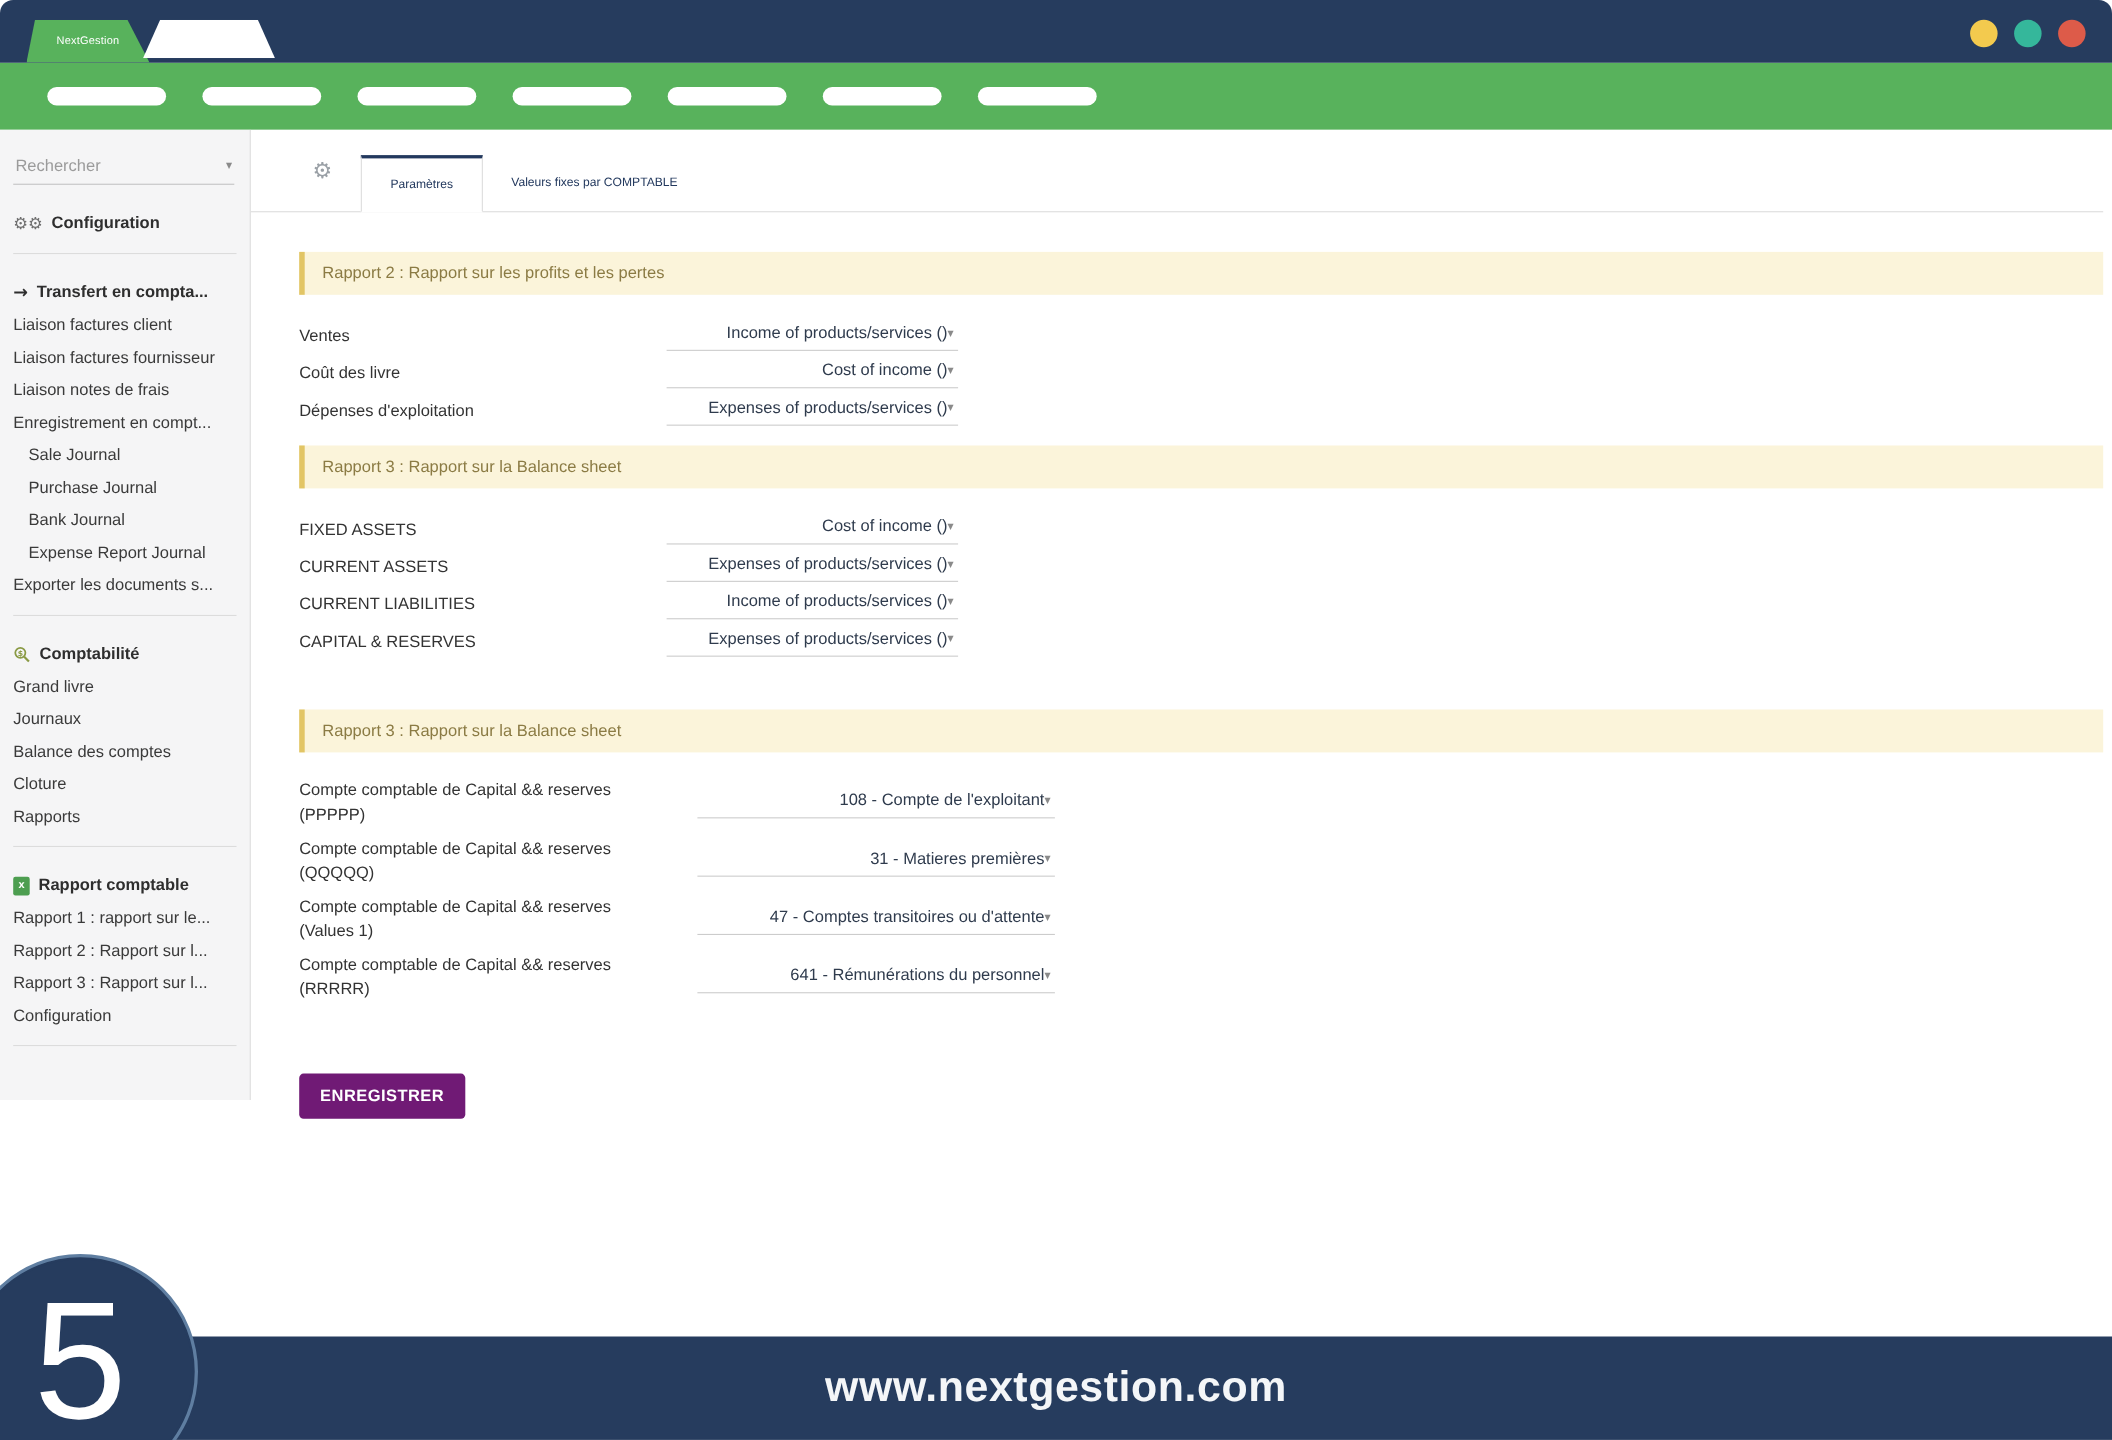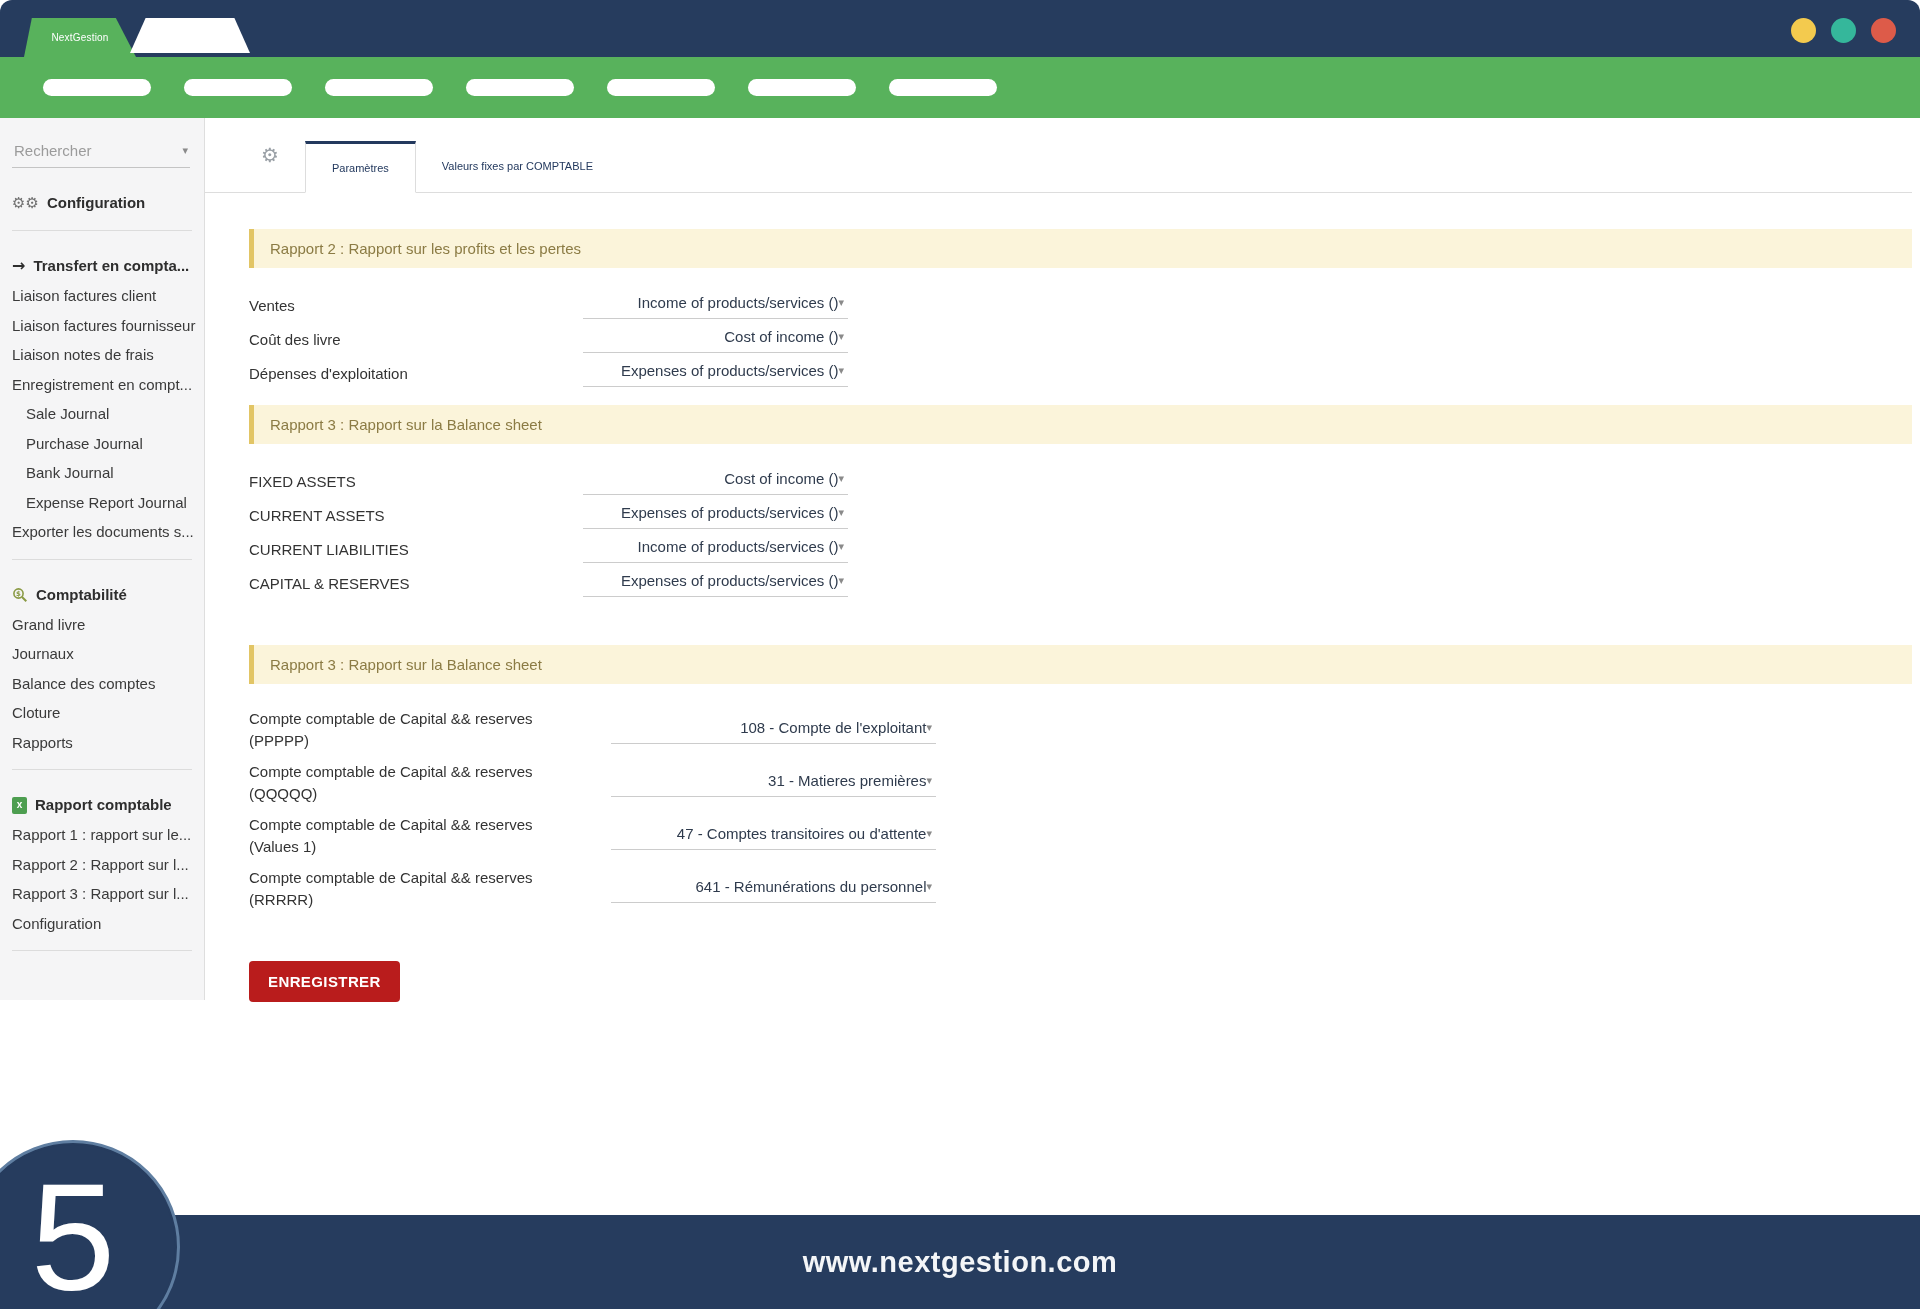--- a/index.html
+++ b/index.html
@@ -20,21 +20,21 @@
   .dot.red    { background:#dd5b49; }
 
   
   .navbar { height:61px; background:#58b25c; display:flex; align-items:center; padding-left:43px; gap:33px; flex:0 0 auto; }
   .pill { width:108px; height:17px; background:#ffffff; border-radius:9px; }
 
   
   .content-row { flex:1 1 auto; display:flex; background:#ffffff; overflow:hidden; }
 
   
-  .sidebar { width:205px; flex:0 0 auto; }
+  .sidebar { width:228px; flex:0 0 auto; }
   .sidebar-inner { height:882px; background:#f5f5f6; border-right:1px solid #dedede; padding:20px 0 0 0; }
   .search { display:flex; justify-content:space-between; align-items:center; margin:0 14px 0 12px;
             border-bottom:1px solid #c4c4c4; padding:4px 2px 8px 2px; }
   .search-text { color:#9b9b9b; font-size:15px; }
   .caret-glyph { font-family:"DejaVu Sans", sans-serif; color:#8a8a8a; font-size:11px; }
   .sgroup-header { display:flex; align-items:center; gap:8px; padding:0 12px; margin-top:20px;
                    font-size:15px; font-weight:bold; color:#2e2e2e; line-height:30px; }
   .sdivider { border-top:1px solid #dcdcdc; margin:12px 12px 0 12px; }
   .sitem { font-size:15px; color:#3a3a3a; line-height:29.5px; padding:0 12px; white-space:nowrap; cursor:pointer; }
   .sitem.indent { padding-left:26px; }
@@ -62,27 +62,27 @@
   .frow { display:flex; align-items:flex-start; margin-bottom:7px; }
   .flabel { width:334px; font-size:15px; color:#333333; padding-top:3px; line-height:22px; }
   .fselect { display:flex; justify-content:flex-end; align-items:center; width:265px;
              border-bottom:1px solid #cccccc; padding:2px 4px 7px 2px; cursor:pointer; }
   .fselect.wide { width:325px; }
   .fselect .val { font-size:15px; color:#2f3b4d; white-space:nowrap; }
   .s3 .frow { margin-bottom:9px;gap:28px; }
   .s3 .flabel { padding-top:0; }
   .s3 .fselect { align-self:center; }
 
-  .save-btn { margin-top:41px; background:#b91c1c; color:#ffffff; border:none; border-radius:4px;
+  .save-btn { margin-top:56px; background:#701a75; color:#ffffff; border:none; border-radius:4px;
               padding:12px 19px; font-size:15px; font-weight:bold; letter-spacing:.4px; cursor:pointer;
               font-family:"Liberation Sans", sans-serif; }
 
   
   .footer { height:94px; background:#263c5e; flex:0 0 auto; display:flex; align-items:center; justify-content:center; }
-  .footer span { color:#f4f6f8; font-size:29px; font-weight:600; letter-spacing:.5px; }
+  .footer span { color:#f4f6f8; font-size:39px; font-weight:600; letter-spacing:.5px; }
 
   .page-badge { position:absolute; left:-34px; top:1140px; width:214px; height:214px; border-radius:50%;
                 background:#263c5e; border:3px solid #5f7ea1; box-shadow:0 0 0 2px #263c5e inset;
                 display:flex; align-items:center; justify-content:center; z-index:5; }
   .page-badge span { color:#ffffff; font-size:152px; font-weight:400; line-height:1; transform:translateY(-10px); }
 </style>
 </head>
 <body>
 
 <div class="window">

